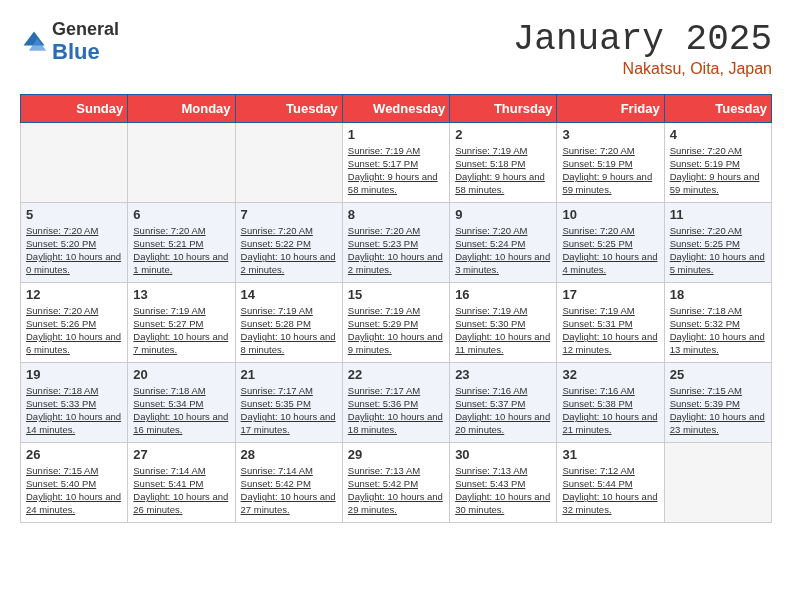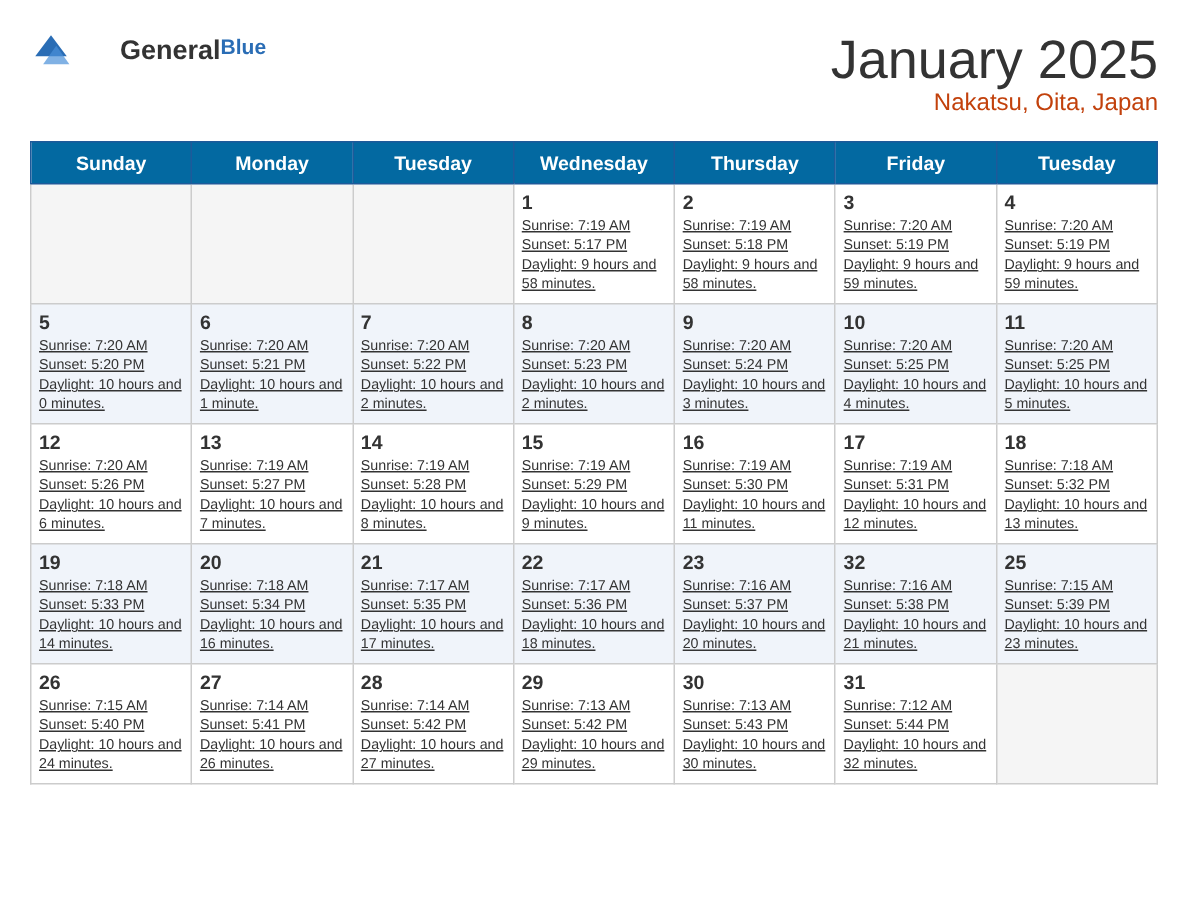--- a/index.html
+++ b/index.html
@@ -16,62 +16,63 @@
       align-items: flex-start;
       margin-bottom: 16px;
     }
     .logo {
       display: flex;
       align-items: center;
       gap: 4px;
     }
     .logo-text {
       display: flex;
+      flex-direction: column;
       line-height: 1.1;
-      margin-left: 28px;
     }
     .logo-general {
       font-size: 18px;
       font-weight: bold;
       color: #333;
     }
     .logo-blue {
-      font-size: 14px;
+      font-size: 22px;
       font-weight: bold;
       color: #2a6db5;
     }
     .logo-icon {
       width: 28px;
       height: 28px;
     }
     .title-block {
       text-align: right;
     }
     .month-title {
       font-size: 36px;
       font-weight: 300;
       color: #333;
       line-height: 1.1;
+      font-family: Liberation Mono, monospace;
     }
     .location {
       font-size: 16px;
       color: #c2410c;
     }
     .calendar {
       width: 100%;
       border-collapse: collapse;
       border: 1px solid #ccc;
     }
     .calendar th {
-      background: #0369a1;
+      background: #ef4444;
       color: #fff;
       font-size: 13px;
       font-weight: bold;
       padding: 6px 4px;
-      text-align: center;
+      text-align: right;
       border: 1px solid #1e5a9a;
     }
     .calendar td {
       vertical-align: top;
       border: 1px solid #ccc;
       padding: 4px 5px;
       width: calc(100% / 7);
       min-height: 80px;
       height: 80px;
       background: #fff;

